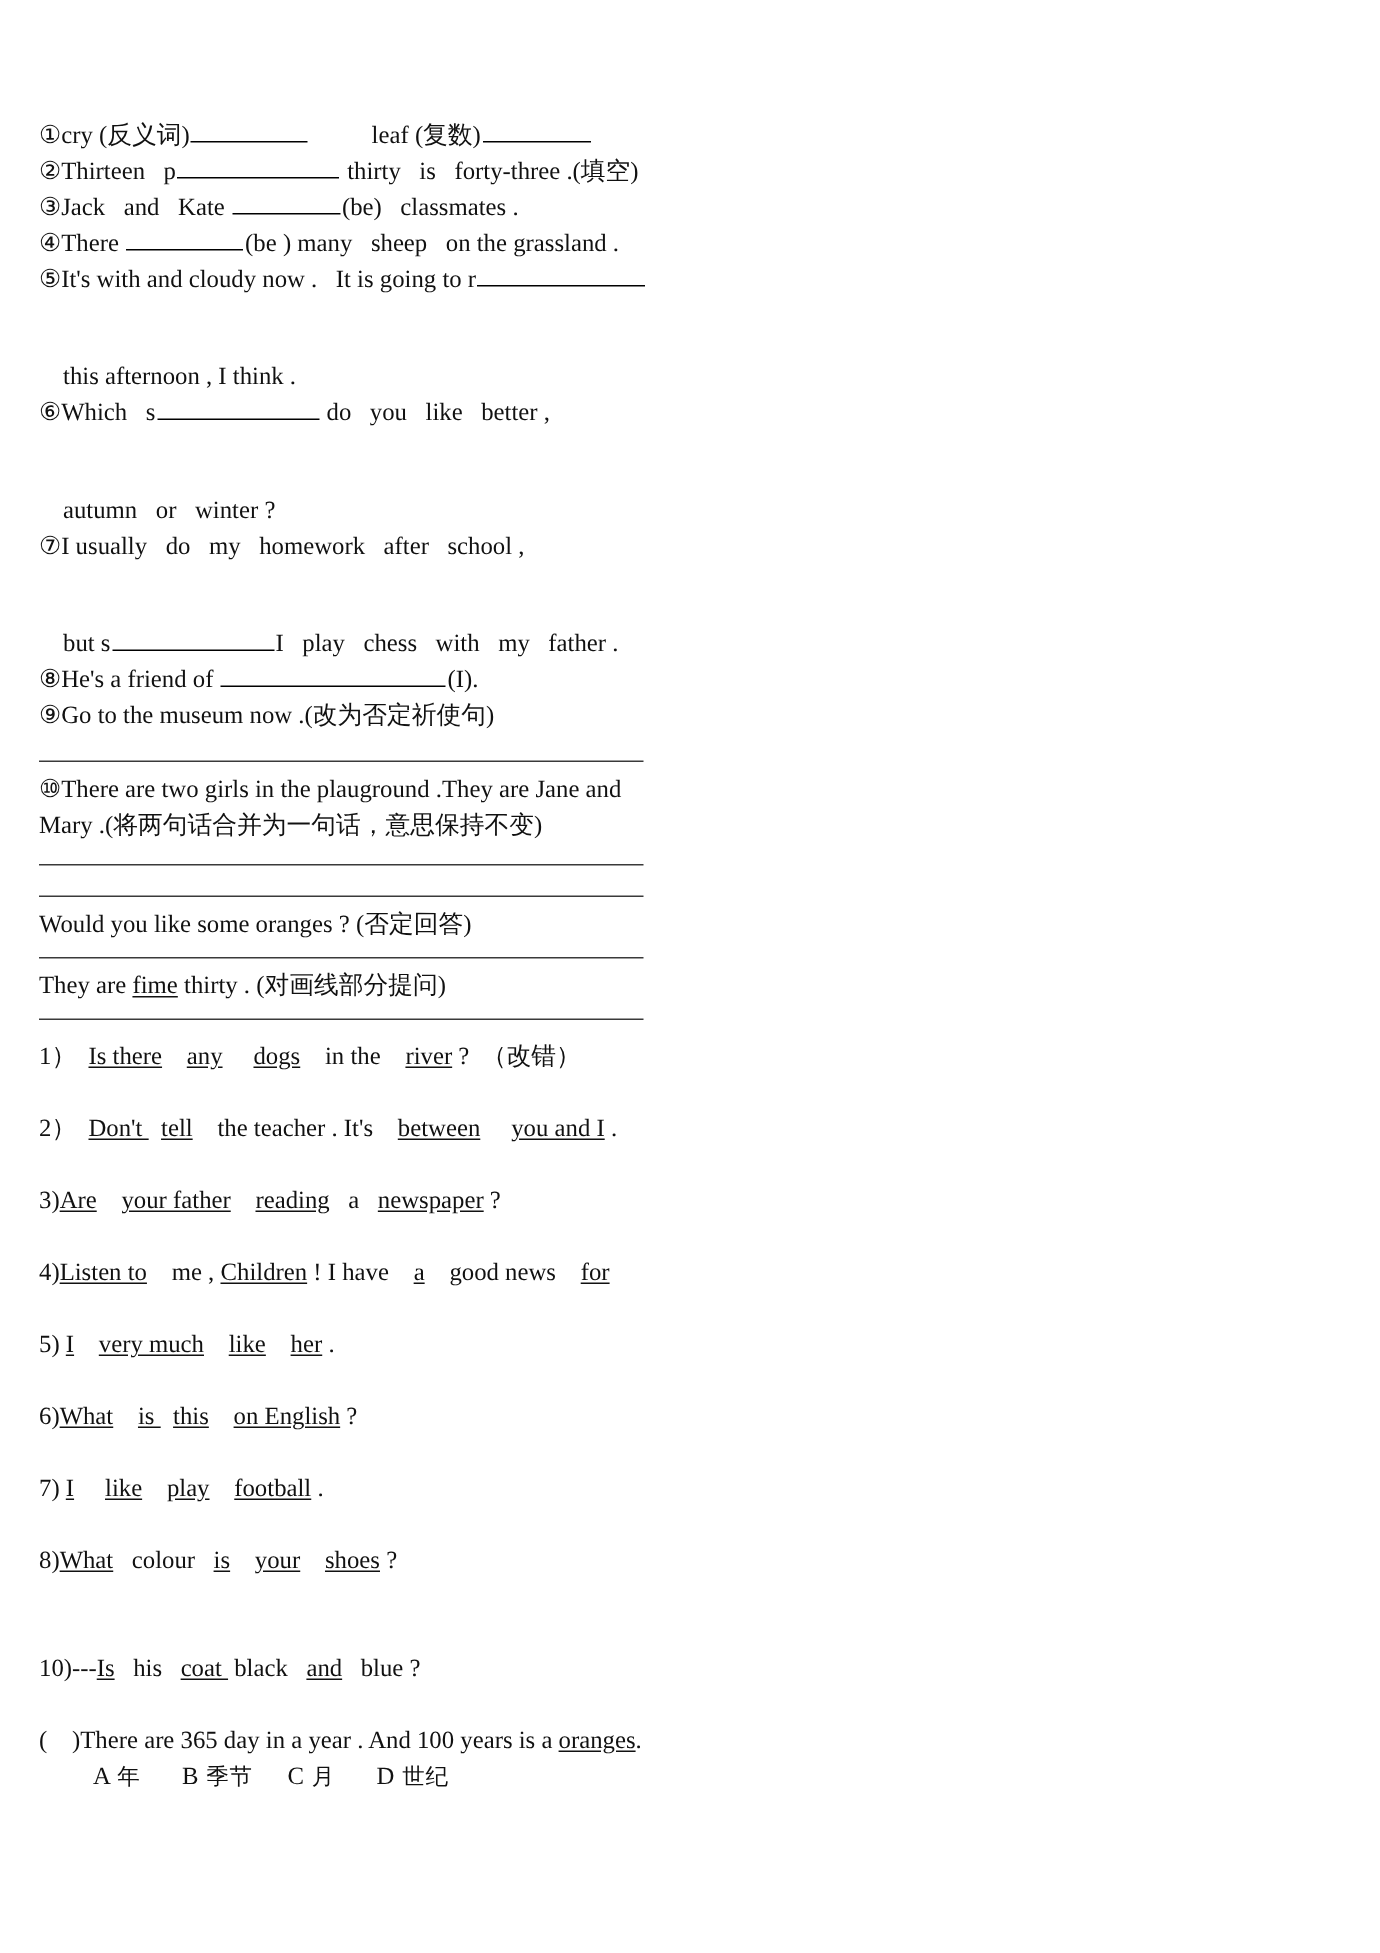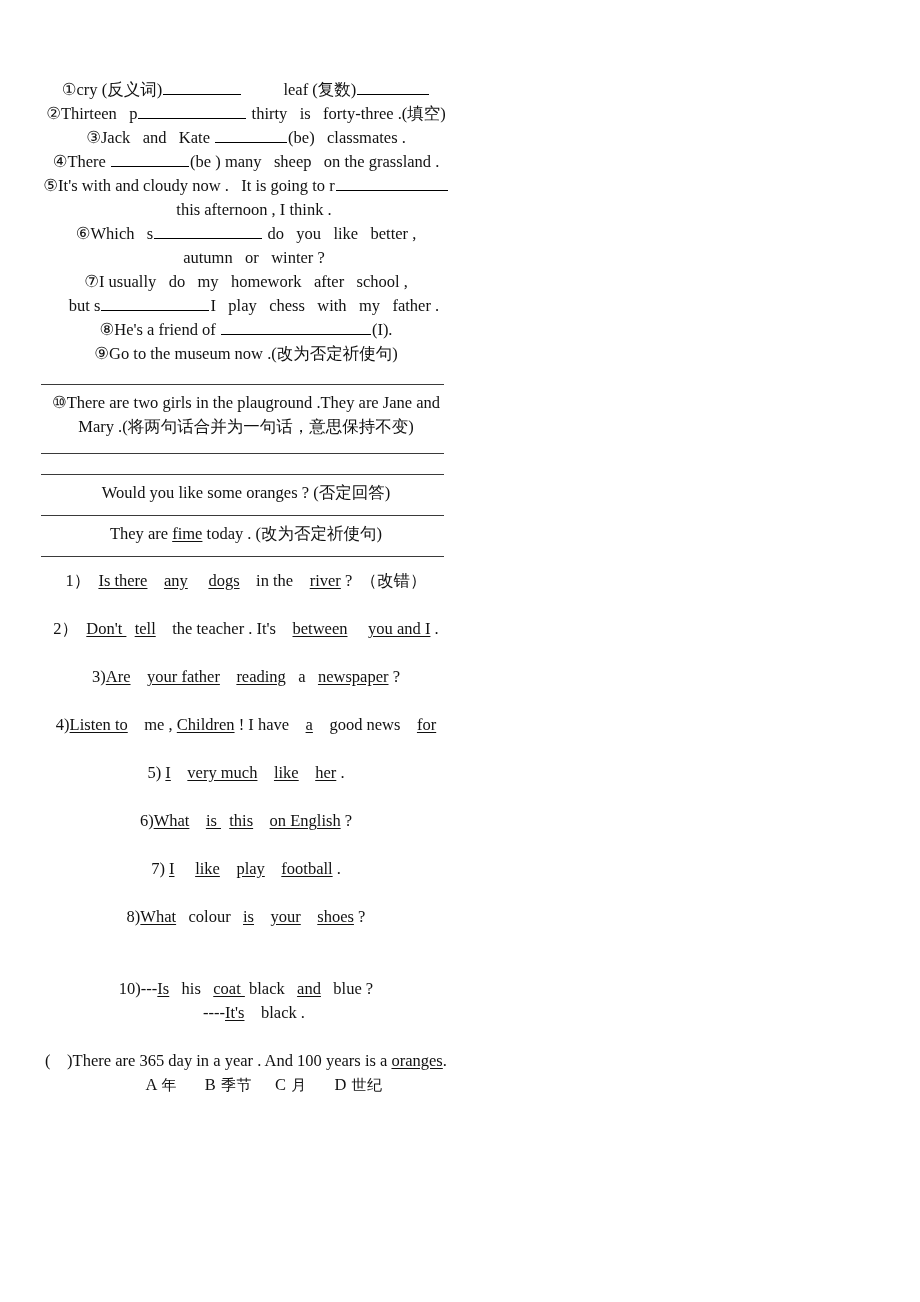--- a/index.html
+++ b/index.html
@@ -18,33 +18,32 @@
   }
   .page {
     position: absolute;
     left: 0; top: 0;
     width: 920px;
     height: 1302px;
     overflow: hidden;
   }
   .sheet {
     position: absolute;
-    left: 41px;
+    left: 26px;
     top: 78px;
     width: 410px;
-    text-align: center;
   }
   
   .ln {
     font-size: 16.5px;
     line-height: 24px;
     white-space: pre-wrap;
     color: #111;
   }
-  .ln.indent { padding-left: 16px; }
+  .ln.indent { padding-left: 16px; margin-top: 41px; }
 
   
   .blank {
     display: inline-block;
     border-bottom: 1px solid #000;
     vertical-align: baseline;
     height: 0.95em;
     margin: 0 1px;
   }
   .b-sm  { width: 72px; }
@@ -123,21 +122,21 @@
       <div class="sp6"></div>
     </div>
 
     <div>
       <div class="ln">Would you like some oranges ? (否定回答)</div>
 
       <div class="sp10"></div>
       <div class="rule"></div>
       <div class="sp6"></div>
 
-      <div class="ln"><span>They are </span><u class="u">fime</u><span> today . (改为否定祈使句)</span></div>
+      <div class="ln"><span>They are </span><u class="u">fime</u><span> thirty . (对画线部分提问)</span></div>
 
       <div class="sp10"></div>
       <div class="rule"></div>
       <div class="sp12"></div>
     </div>
 
     <div>
 
       <div class="ln ec"><span>1）</span><span><span>  </span><u class="u">Is there</u><span>    </span><u class="u">any</u><span>     </span><u class="u">dogs</u><span>    in the    </span><u class="u">river</u><span> ?  （改错）</span></span></div>
       <div class="sp24"></div>
@@ -159,21 +158,20 @@
 
       <div class="ln ec"><span>7)</span><span><span> </span><u class="u">I</u><span>     </span><u class="u">like</u><span>    </span><u class="u">play</u><span>    </span><u class="u">football</u><span> .</span></span></div>
       <div class="sp24"></div>
 
       <div class="ln ec"><span>8)</span><span><u class="u">What</u><span>   colour   </span><u class="u">is</u><span>    </span><u class="u">your</u><span>    </span><u class="u">shoes</u><span> ?</span></span></div>
       <div class="sp24"></div>
 
       <div class="sp24"></div>
 
       <div class="ln ec"><span>10)</span><span><span>---</span><u class="u">Is</u><span>   his   </span><u class="u">coat </u><span> black   </span><u class="u">and</u><span>   blue ?</span></span></div>
-      <div class="ln ec indent"><span><span>----</span><u class="u">It's</u><span>    black .</span></span></div>
       <div class="sp24"></div>
     </div>
 
     <div>
       <div class="ln"><span>(    )</span><span>There are 365 day in a year . And 100 years is a </span><u class="u">oranges</u><span>.</span></div>
 
       <div class="ln opts"><span><span>A </span><span class="zh">年</span></span><span>      </span><span><span>B </span><span class="zh">季节</span></span><span>     </span><span><span>C </span><span class="zh">月</span></span><span>      </span><span><span>D </span><span class="zh">世纪</span></span></div>
     </div>
 
   </div>

